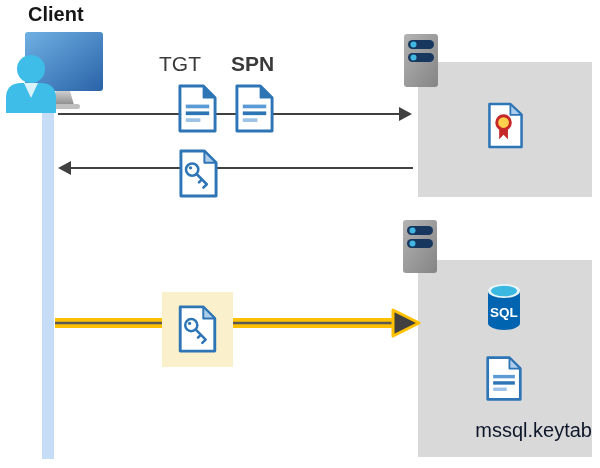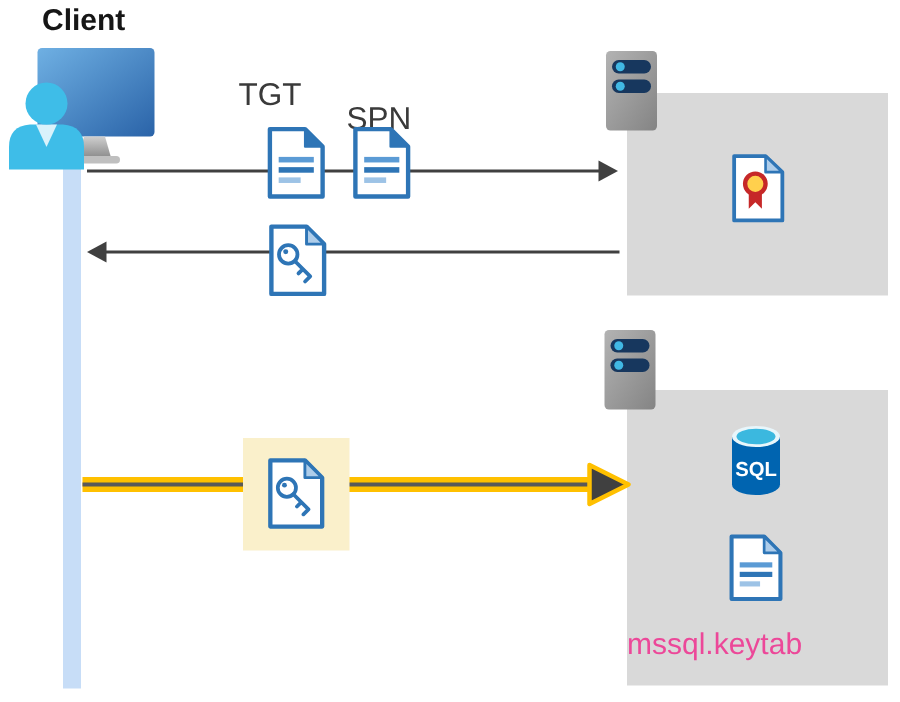--- a/index.html
+++ b/index.html
@@ -4,21 +4,21 @@
 <style>
   html,body { margin:0; padding:0; background:#ffffff; }
   .stage {
     position:relative; width:600px; height:468px; background:#ffffff;
     font-family:"Liberation Sans", sans-serif; overflow:hidden;
   }
   .abs { position:absolute; }
 
   .node-title { font-weight:bold; color:#161616; font-size:20px; line-height:25px; }
   .small-label { color:#3a3a3a; font-size:21px; }
-  .file-label  { color:#ec4899; font-size:20px; text-align:left; }
+  .file-label  { color:#0f172a; font-size:20px; text-align:right; }
 
   .gray-box { background:#D9D9D9; }
   .timeline { background:#C7DDF7; }
   .highlight-box { background:#FAF0CB; }
 
   .arrow-line { position:absolute; height:2px; background:#404040; }
   .head-right {
     position:absolute; width:0; height:0;
     border-top:7px solid transparent; border-bottom:7px solid transparent;
     border-left:13px solid #404040;
@@ -73,21 +73,21 @@
     </defs>
     <rect x="25" y="7" width="78" height="59" rx="3" fill="url(#gmon)"></rect>
     <polygon points="56,66 70,66 74,80 52,80" fill="url(#gstand)"></polygon>
     <rect x="44" y="79" width="36" height="5" rx="2.5" fill="#BFBFBF"></rect>
     <path d="M6 88 V73 Q6 59 20 58 L42 58 Q56 59 56 73 V88 Z" fill="#3EBDE8"></path>
     <polygon points="24,58 31,73 38,58" fill="#D9F2FB"></polygon>
     <circle cx="31" cy="44" r="14" fill="#3EBDE8"></circle>
   </svg>
 
   <div class="abs small-label" style="left:159px; top:52px;">TGT</div>
-  <div class="abs small-label" style="left:231px; top:68px;">SPN</div>
+  <div class="abs small-label" style="left:231px; top:52px;font-weight:bold;">SPN</div>
 
   <svg class="abs" style="left:177px; top:84px;" width="41" height="49" viewBox="0 0 42 50">
     <path d="M3 2 H27 L39 14 V48 H3 Z" fill="#ffffff" stroke="#2E75B6" stroke-width="3" stroke-linejoin="round"></path>
     <path d="M27 2 V14 H39 Z" fill="#2E75B6" stroke="#2E75B6" stroke-width="1.5" stroke-linejoin="round"></path>
     <rect x="9" y="21" width="24" height="3.8" fill="#5B9BD5"></rect>
     <rect x="9" y="28" width="24" height="3.8" fill="#2E75B6"></rect>
     <rect x="9" y="35" width="15" height="3.8" fill="#9DC3E6"></rect>
   </svg>
 
   <svg class="abs" style="left:234px; top:84px;" width="41" height="49" viewBox="0 0 42 50">

